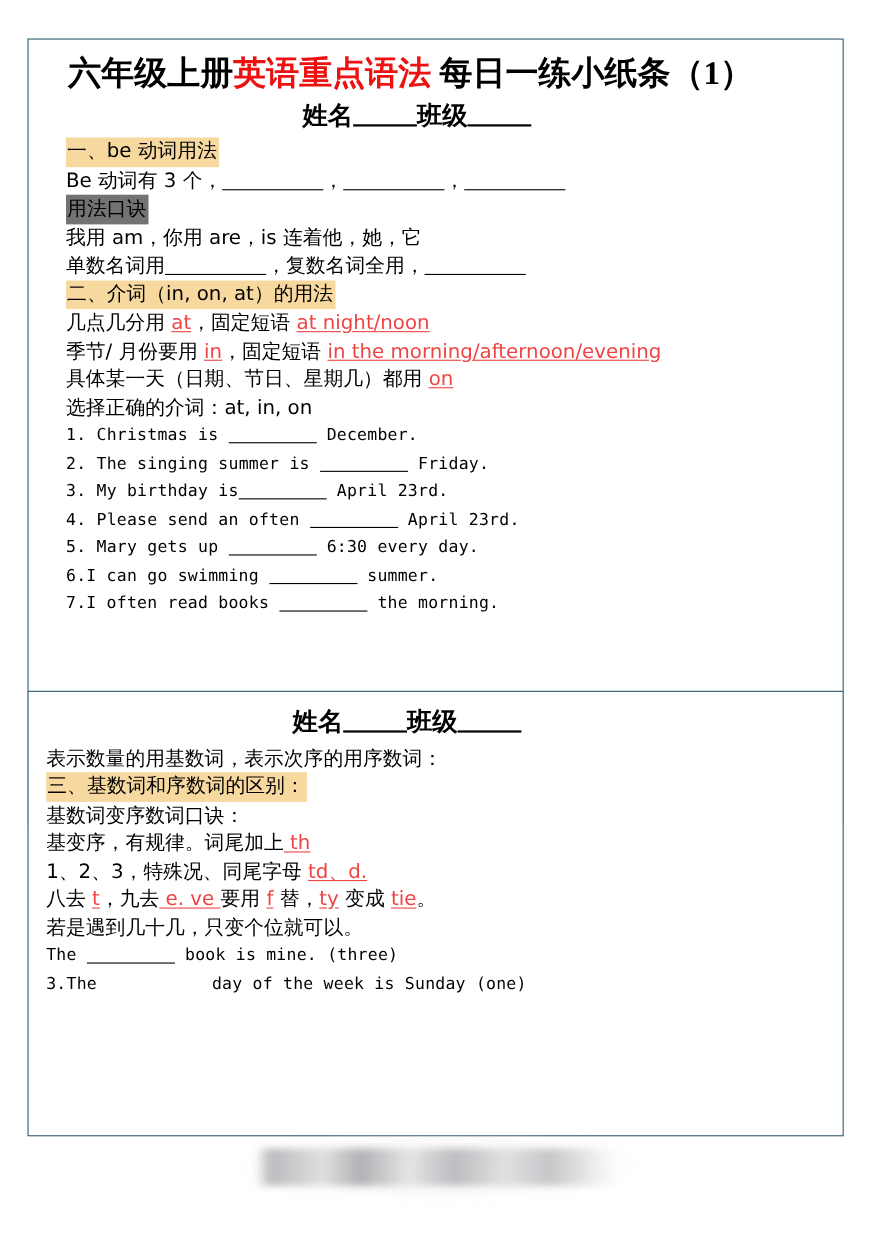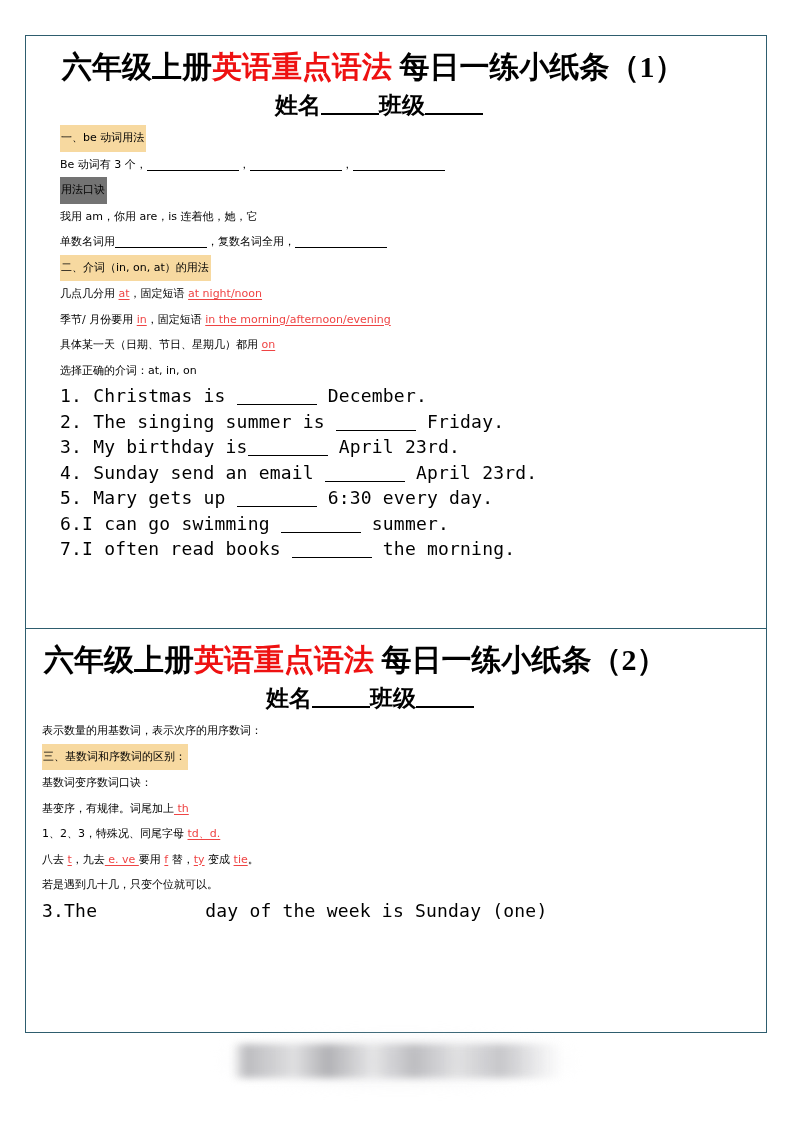--- a/index.html
+++ b/index.html
@@ -69,30 +69,30 @@
     height: 18px;
     vertical-align: -2px;
   }
 
   
   .body-block {
     margin-top: 6px;
     margin-left: 4px;
   }
   .ln {
-    font-size: 11px;
+    font-size: 18px;
     line-height: 25.5px;
     white-space: nowrap;
     color: #000;
     font-family: "Liberation Sans", "DejaVu Sans", sans-serif;
   }
   .ln.cn  { font-family: "DejaVu Sans", "Liberation Sans", sans-serif; }
   .ln.mono {
     font-family: "DejaVu Sans Mono", "Liberation Mono", monospace;
-    font-size: 18px;
+    font-size: 15px;
     letter-spacing: 0.2px;
   }
 
   
   .hl-tan {
     background: #f7d9a0;
     display: inline-block;
     padding: 0 2px 1px 1px;
   }
   .hl-yellow {
@@ -213,40 +213,37 @@
       <div class="ln mono">
         <span>1.</span>&nbsp;<span>Christmas is </span><span class="blank w-md"></span><span> December.</span>
       </div>
       <div class="ln mono">
         <span>2.</span>&nbsp;<span>The singing summer is </span><span class="blank w-md"></span><span> Friday.</span>
       </div>
       <div class="ln mono">
         <span>3.</span>&nbsp;<span>My birthday is</span><span class="blank w-md"></span><span> April 23rd.</span>
       </div>
       <div class="ln mono">
-        <span>4.</span>&nbsp;<span>Sunday send an email </span><span class="blank w-md"></span><span> April 23rd.</span>
+        <span>4.</span>&nbsp;<span>Please send an often </span><span class="blank w-md"></span><span> April 23rd.</span>
       </div>
       <div class="ln mono">
         <span>5.</span>&nbsp;<span>Mary gets up </span><span class="blank w-md"></span><span> 6:30 every day.</span>
       </div>
       <div class="ln mono">
         <span>6.</span><span>I can go swimming </span><span class="blank w-md"></span><span> summer.</span>
       </div>
       <div class="ln mono">
         <span>7.</span><span>I often read books </span><span class="blank w-md"></span><span> the morning.</span>
       </div>
 
     </div>
   </div>
 
   <div class="card" id="card-2">
 
-    <div class="card-title">
-      <span class="seg-black">六年级上册</span><span class="seg-red">英语重点语法</span><span class="seg-black"> 每日一练小纸条（2）</span>
-    </div>
 
     <div class="name-line">
       <span>姓名</span><span class="blank-u"></span><span>班级</span><span class="blank-u"></span>
     </div>
 
     <div class="body-block">
 
       <div class="ln cn">表示数量的用基数词，表示次序的用序数词：</div>
 
       <div class="ln cn">
@@ -262,20 +259,23 @@
         <span>1、2、3，特殊况、同尾字母 </span><span class="blue-u">td、d.</span>
       </div>
 
       <div class="ln cn">
         <span>八去 </span><span class="blue-u">t</span><span>，九去</span><span class="blue-u"> e. ve </span><span>要用 </span><span class="blue-u">f</span><span> 替，</span><span class="blue-u">ty</span><span> 变成 </span><span class="blue-u">tie</span><span>。</span>
       </div>
 
       <div class="ln cn">若是遇到几十几，只变个位就可以。</div>
 
       <div class="ln mono">
+        <span></span><span>The </span><span class="blank w-md"></span><span> book is mine. (three)</span>
+      </div>
+      <div class="ln mono">
         <span>3.</span><span>The </span><span class="blank invisible-blank"></span><span> day of the week is Sunday (one)</span>
       </div>
 
     </div>
   </div>
 
   <div class="watermark-halo"></div>
   <div class="watermark"></div>
 
 </div>

